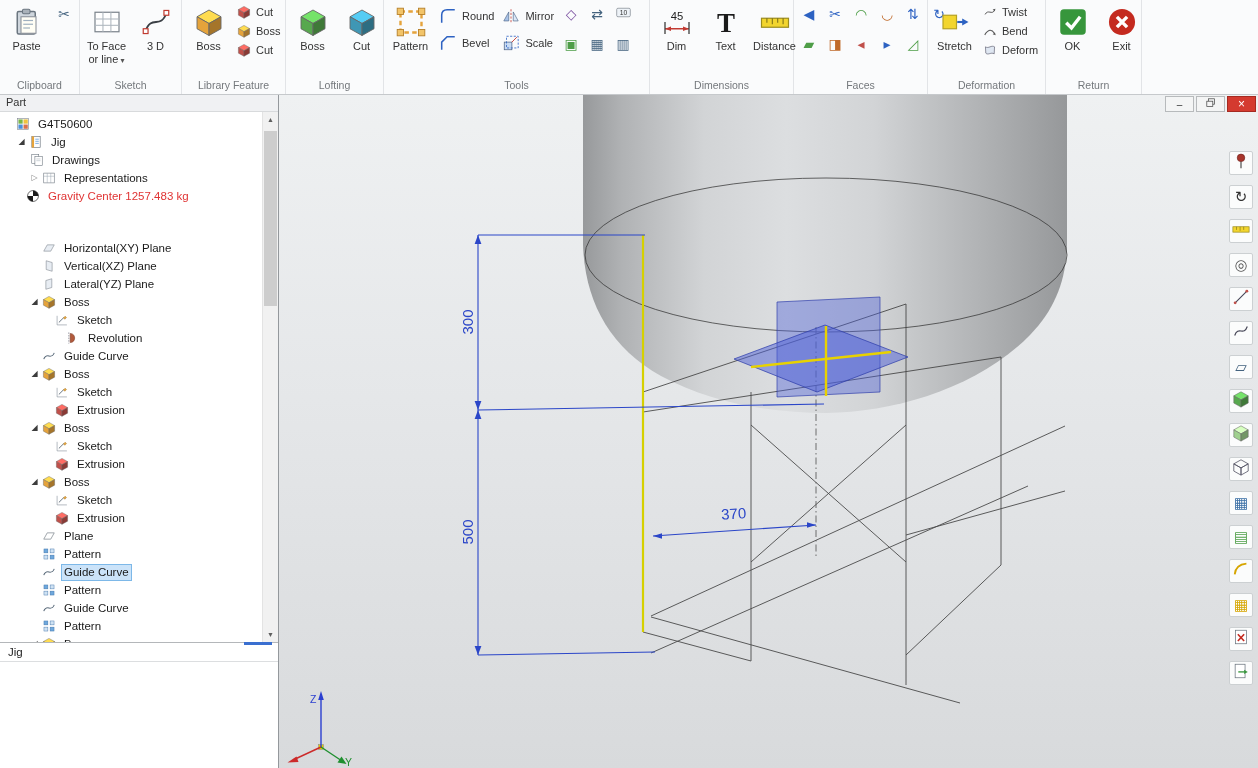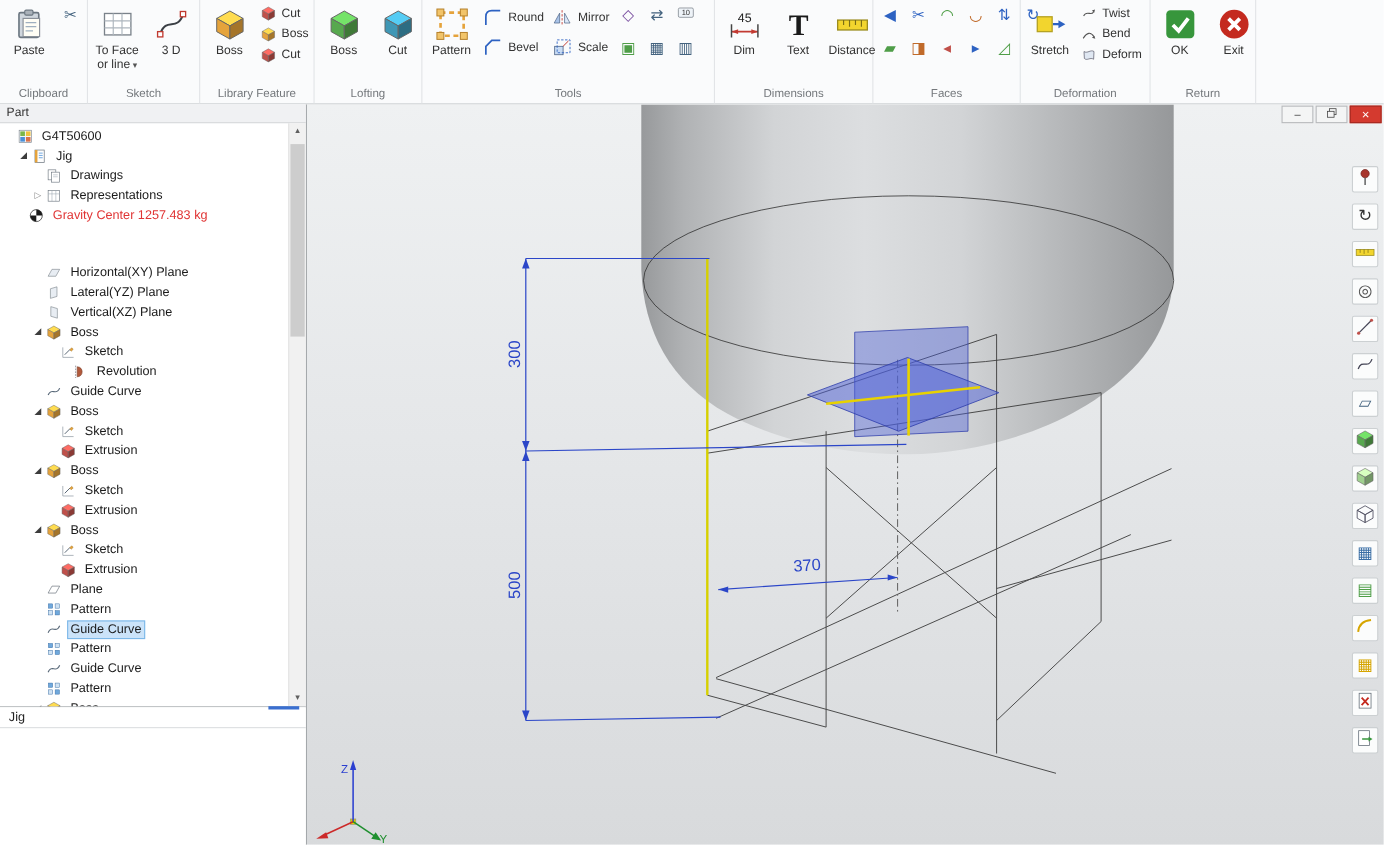--- a/index.html
+++ b/index.html
@@ -468,21 +468,21 @@
               <svg width="14" height="14" viewBox="0 0 20 20">
                 <rect x="4" y="2" width="12" height="16" fill="#fdfdfd" stroke="#66707a" stroke-width="0.9"></rect>
                 <rect x="4" y="2" width="3.2" height="16" fill="#e5a33b"></rect>
                 <line x1="9" y1="6" x2="14" y2="6" stroke="#4a90d9"></line>
                 <line x1="9" y1="9" x2="14" y2="9" stroke="#4a90d9"></line>
                 <line x1="9" y1="12" x2="14" y2="12" stroke="#4a90d9"></line>
               </svg>
             </span>
             <span class="tlabel">Jig</span>
           </div>
-          <div class="trow" style="padding-left: 28px;">
+          <div class="trow" style="padding-left: 16px;">
             <span class="arrow"></span>
             <span class="ticon">
               <svg width="14" height="14" viewBox="0 0 20 20">
                 <rect x="2.5" y="2" width="10" height="13" fill="#fff" stroke="#66707a" stroke-width="0.8"></rect>
                 <rect x="7" y="5" width="10.5" height="13" fill="#fff" stroke="#66707a" stroke-width="0.8"></rect>
                 <line x1="9" y1="8.5" x2="15" y2="8.5" stroke="#9aa5b0" stroke-width="0.7"></line>
                 <line x1="9" y1="11" x2="15" y2="11" stroke="#9aa5b0" stroke-width="0.7"></line>
               </svg>
             </span>
             <span class="tlabel">Drawings</span>
@@ -516,33 +516,33 @@
               <svg width="14" height="14" viewBox="0 0 20 20">
                 <polygon points="2.5,14.5 7.5,5.5 17.5,5.5 12.5,14.5" fill="#e8edf3" stroke="#7a828a" stroke-width="0.8"></polygon>
               </svg>
             </span>
             <span class="tlabel">Horizontal(XY) Plane</span>
           </div>
           <div class="trow" style="padding-left: 28px;">
             <span class="arrow"></span>
             <span class="ticon">
               <svg width="14" height="14" viewBox="0 0 20 20">
+                <polygon points="6,2.5 14.5,5 14.5,17.5 6,15" fill="#e8edf3" stroke="#7a828a" stroke-width="0.8"></polygon>
+              </svg>
+            </span>
+            <span class="tlabel">Vertical(XZ) Plane</span>
+          </div>
+          <div class="trow" style="padding-left: 28px;">
+            <span class="arrow"></span>
+            <span class="ticon">
+              <svg width="14" height="14" viewBox="0 0 20 20">
                 <polygon points="5.5,5 14,2.5 14,15 5.5,17.5" fill="#e8edf3" stroke="#7a828a" stroke-width="0.8"></polygon>
               </svg>
             </span>
             <span class="tlabel">Lateral(YZ) Plane</span>
-          </div>
-          <div class="trow" style="padding-left: 28px;">
-            <span class="arrow"></span>
-            <span class="ticon">
-              <svg width="14" height="14" viewBox="0 0 20 20">
-                <polygon points="6,2.5 14.5,5 14.5,17.5 6,15" fill="#e8edf3" stroke="#7a828a" stroke-width="0.8"></polygon>
-              </svg>
-            </span>
-            <span class="tlabel">Vertical(XZ) Plane</span>
           </div>
           <div class="trow" style="padding-left: 28px;">
             <span class="arrow">◢</span>
             <span class="ticon">
               <svg width="14" height="14" viewBox="0 0 20 20">
                 <polygon points="10,2 18,6.5 10,11 2,6.5" fill="rgb(255,220,80)" stroke="#666" stroke-width="0.6"></polygon>
                 <polygon points="2,6.5 10,11 10,19 2,14.5" fill="#e5a33b" stroke="#666" stroke-width="0.6"></polygon>
                 <polygon points="18,6.5 10,11 10,19 18,14.5" fill="rgb(165,117,42)" stroke="#666" stroke-width="0.6"></polygon>
               </svg>
             </span>

